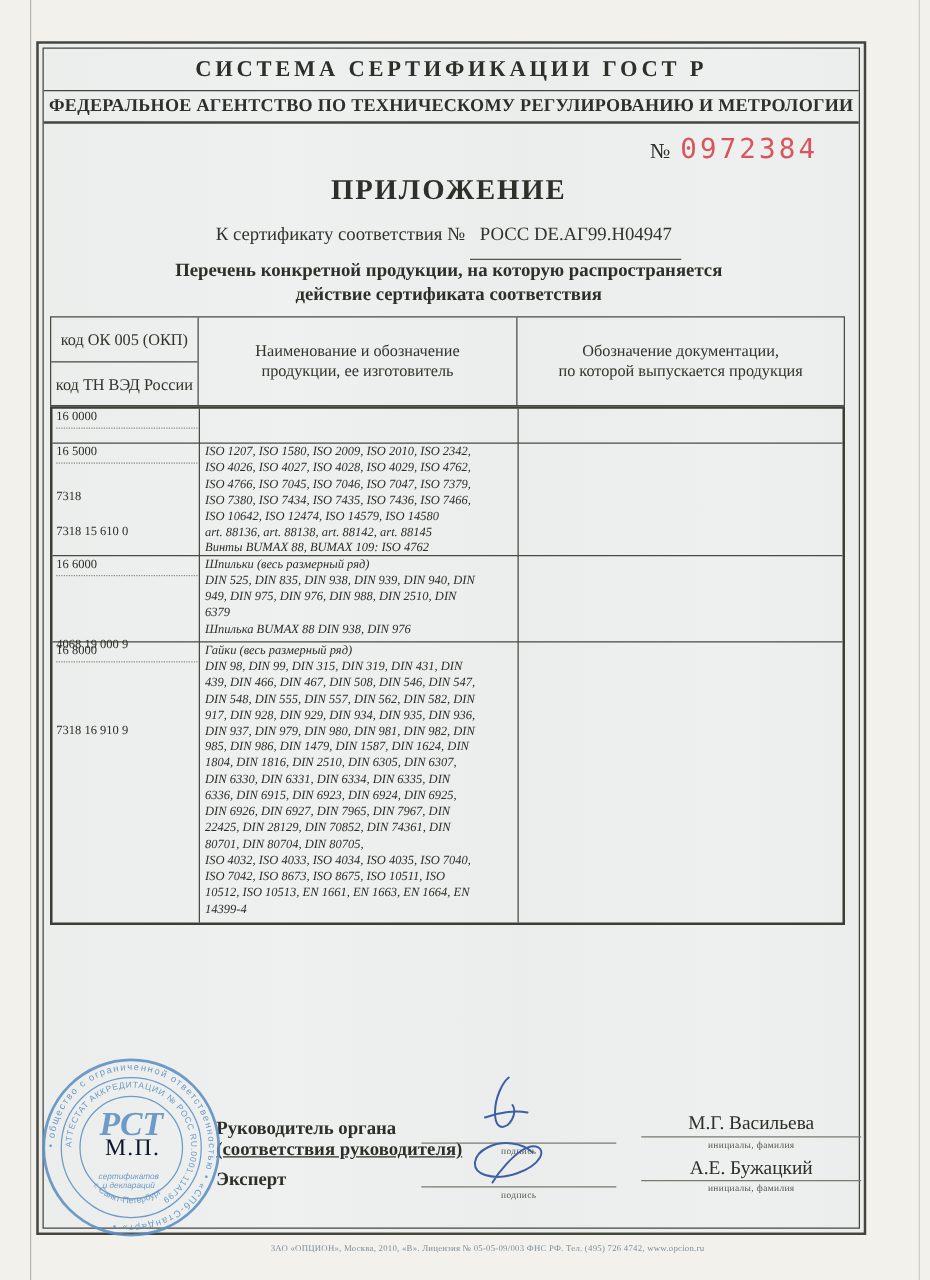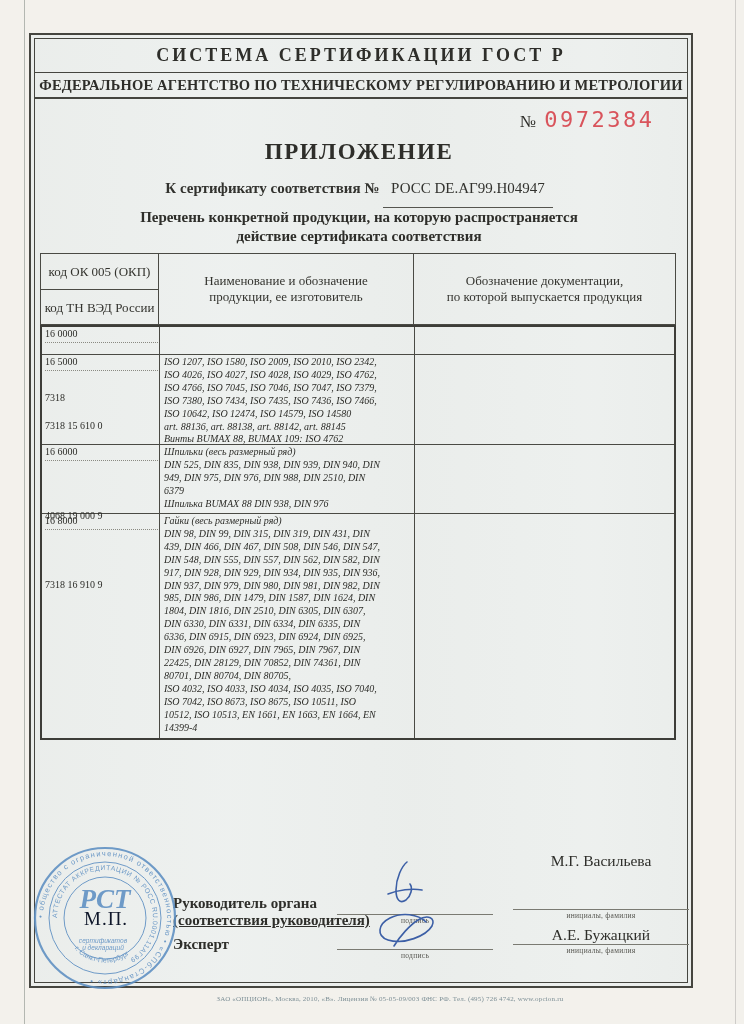--- a/index.html
+++ b/index.html
@@ -36,21 +36,21 @@
   
   .serial{position:absolute;left:520px;top:107px;display:flex;align-items:baseline;gap:8px;}
   .serial .no{font-size:17px;color:#2e2e2a;}
   .serial .digits{font-family:"DejaVu Sans Mono",monospace;font-size:22px;
     letter-spacing:2.5px;color:#d9545c;font-weight:400;}
 
   .doc-title{position:absolute;left:29px;top:139px;width:660px;text-align:center;
     font-size:23px;font-weight:bold;letter-spacing:1.5px;color:#2e2e2a;}
 
   .cert-line{position:absolute;left:29px;top:180px;width:660px;text-align:center;font-size:15px;}
-  .cert-line .lbl{font-weight:700;}
+  .cert-line .lbl{font-weight:400;}
   .cert-line .val{border-bottom:1px solid #55554f;padding:0 8px 11px 8px;font-weight:500;}
 
   .subtitle{position:absolute;left:29px;top:208px;width:660px;text-align:center;
     font-size:15px;font-weight:bold;line-height:19px;white-space:pre-line;color:#2e2e2a;}
 
   
   .tbl-header{position:absolute;left:40px;top:253px;width:636px;height:72px;
     border:1px solid #4a4a44;box-sizing:border-box;}
   .tbl-body{position:absolute;left:40px;top:325px;width:636px;height:415px;
     border:2px solid #3d3d38;box-sizing:border-box;}
@@ -190,21 +190,21 @@
 
   <div class="sig-label" style="top:895px">Руководитель органа</div>
   <div class="sig-label u" style="top:912px">(соответствия руководителя)</div>
   <div class="sig-label" style="top:936px">Эксперт</div>
 
   <div class="sig-line" style="left:337px;top:914px;width:156px"></div>
   <div class="sig-caption" style="left:337px;top:916px;width:156px">подпись</div>
   <div class="sig-line" style="left:337px;top:949px;width:156px"></div>
   <div class="sig-caption" style="left:337px;top:951px;width:156px">подпись</div>
 
-  <div class="sig-name" style="left:513px;top:852px;width:176px">М.Г. Васильева</div>
+  <div class="sig-name" style="left:513px;top:890px;width:176px">М.Г. Васильева</div>
   <div class="sig-line" style="left:513px;top:909px;width:176px"></div>
   <div class="sig-caption" style="left:513px;top:911px;width:176px">инициалы, фамилия</div>
 
   <div class="sig-name" style="left:513px;top:926px;width:176px">А.Е. Бужацкий</div>
   <div class="sig-line" style="left:513px;top:944px;width:176px"></div>
   <div class="sig-caption" style="left:513px;top:946px;width:176px">инициалы, фамилия</div>
 
   <div class="mp-mark">М.П.</div>
 
   <svg class="stamp" viewBox="0 0 155 150">

